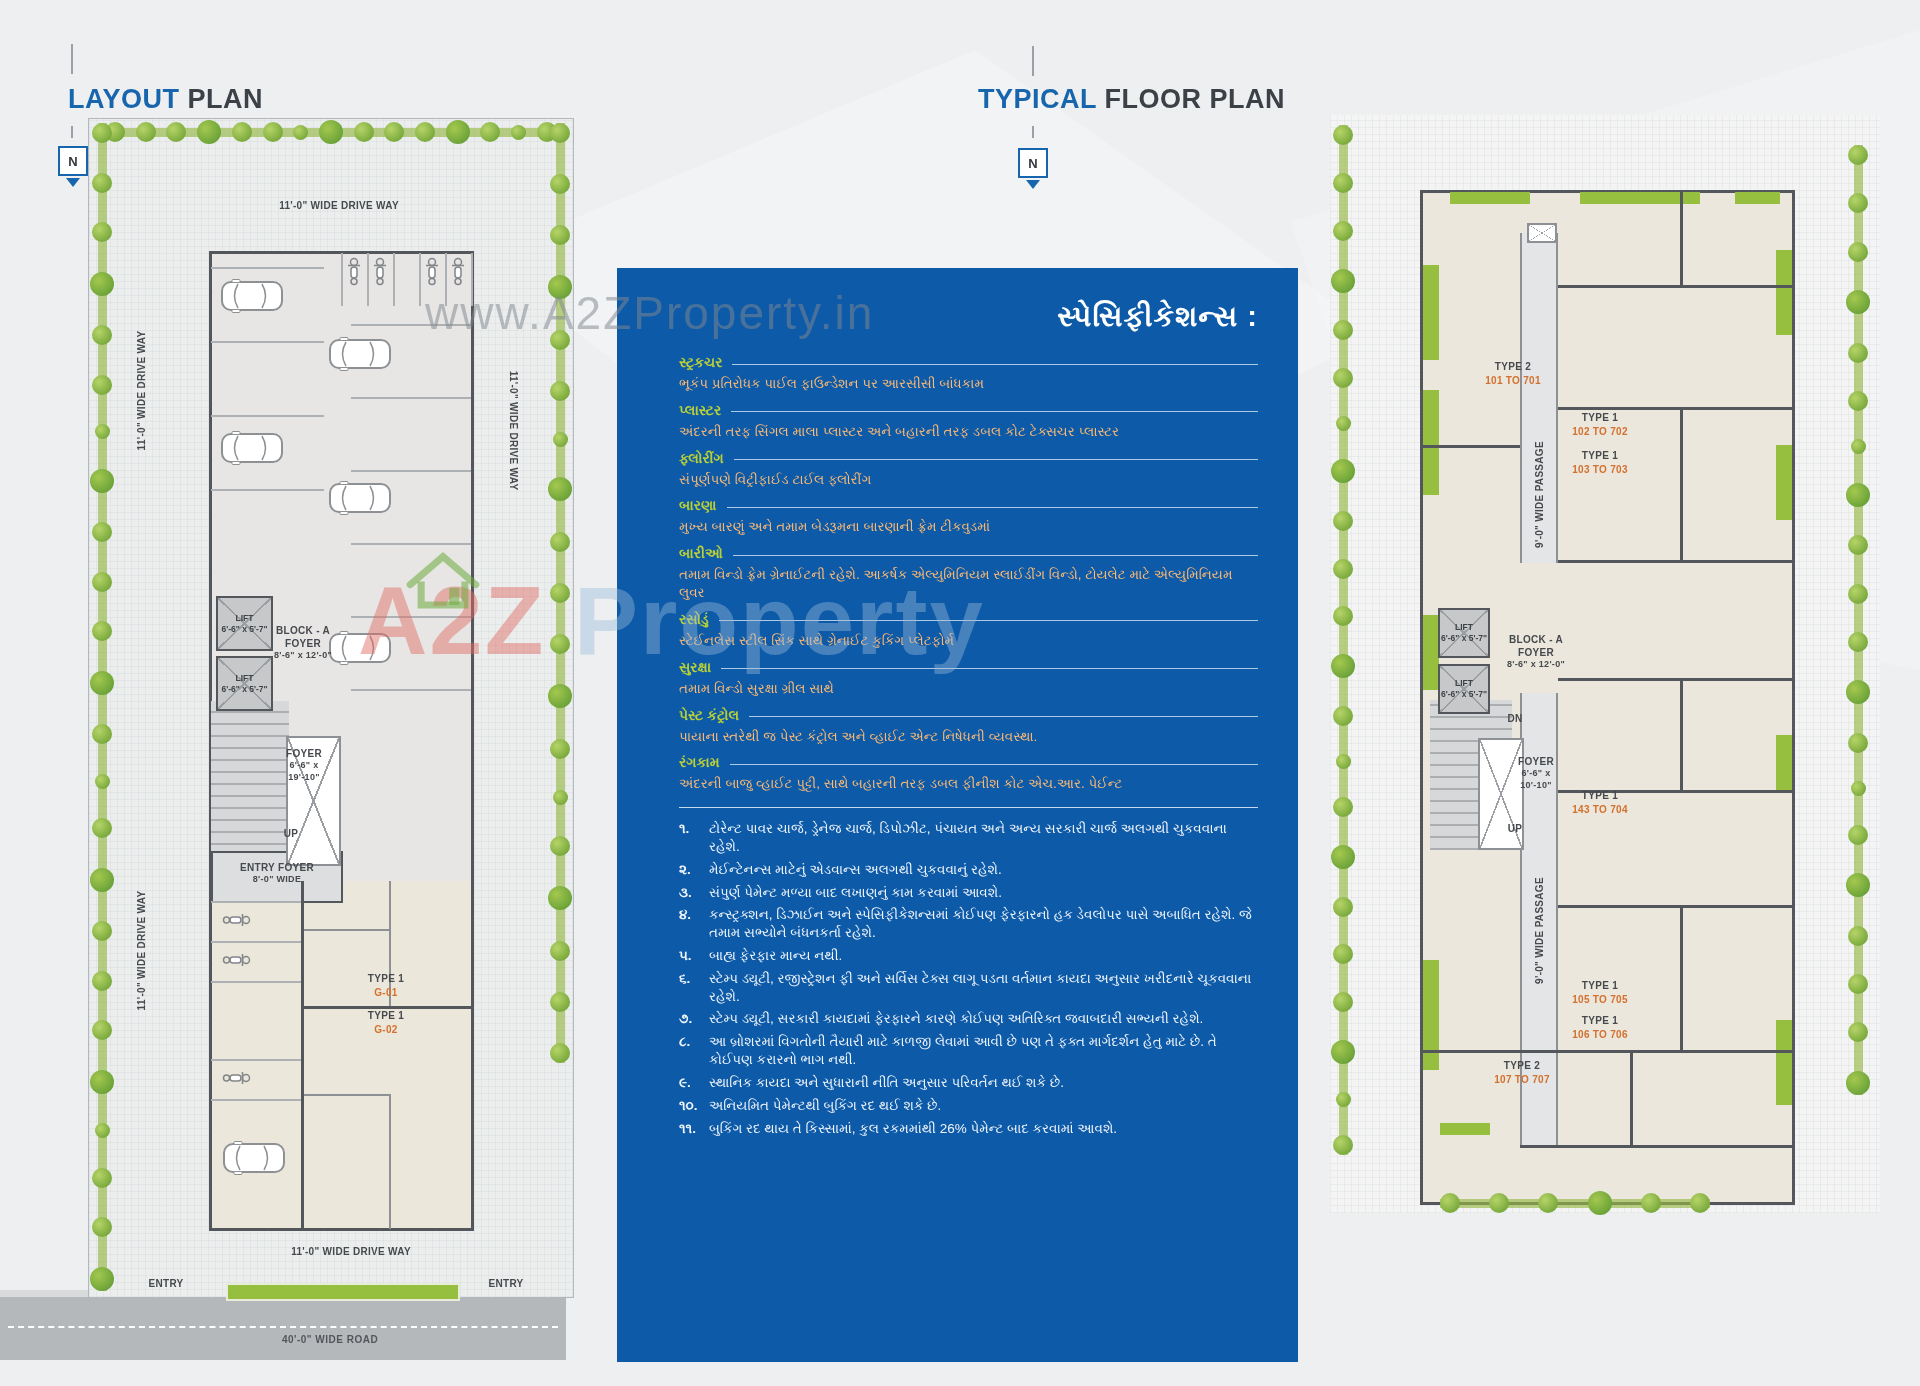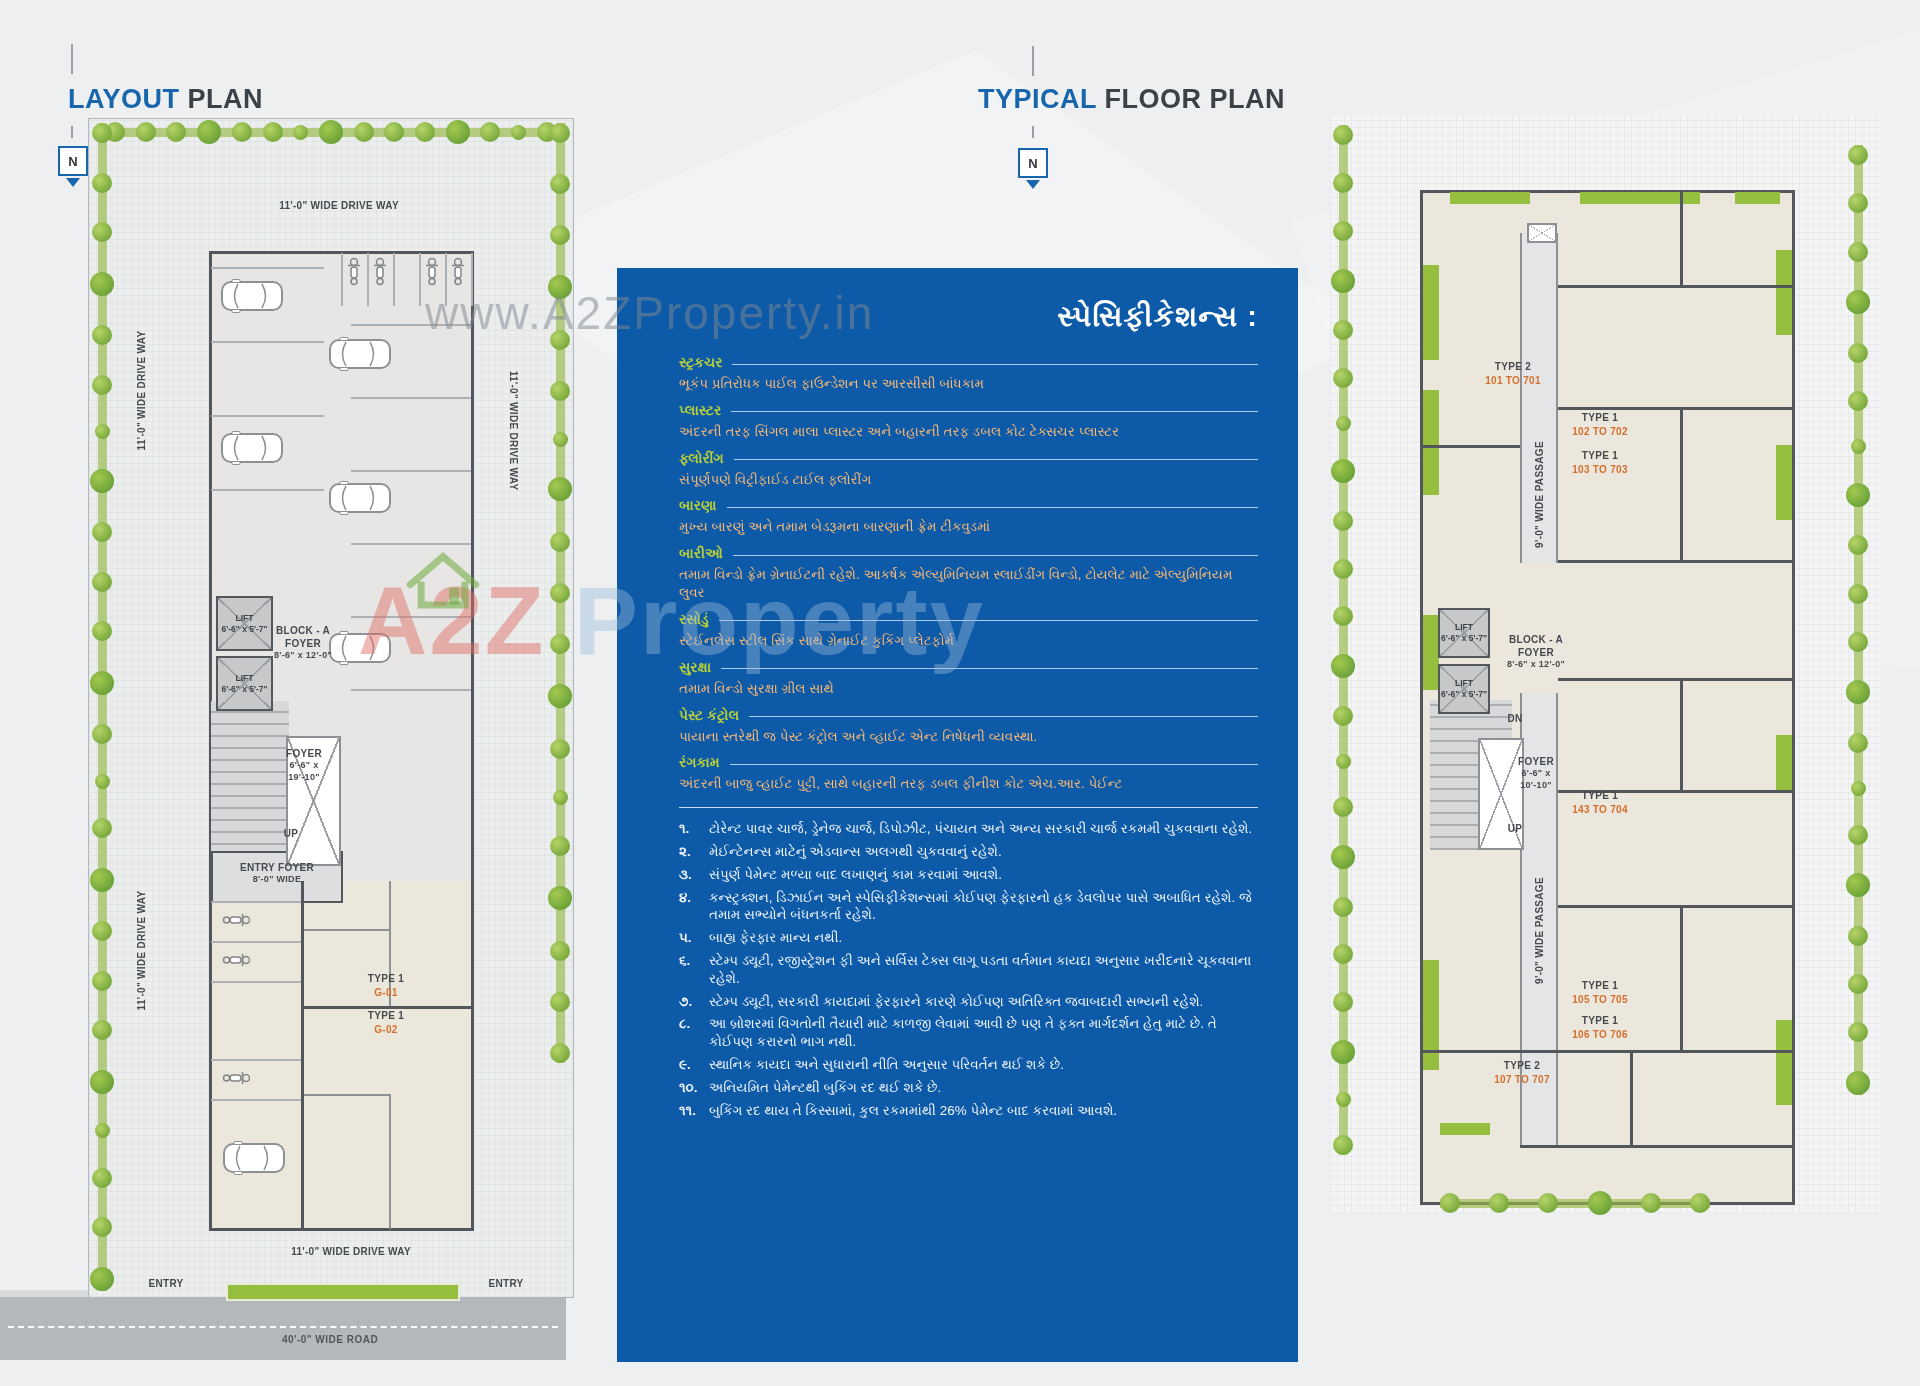--- a/index.html
+++ b/index.html
@@ -396,21 +396,21 @@
             <span class="rule"></span>
           </div>
           <div class="spec-body">અંદરની બાજુ વ્હાઈટ પુટ્ટી, સાથે બહારની તરફ ડબલ ફીનીશ કોટ એચ.આર. પેઈન્ટ</div>
         </div>
       </div>
     <div class="notes-sep"></div>
     <div>
 
         <div class="note">
           <span class="note-num">૧.</span>
-          <span class="note-text">ટોરેન્ટ પાવર ચાર્જ, ડ્રેનેજ ચાર્જ, ડિપોઝીટ, પંચાયત અને અન્ય સરકારી ચાર્જ રકમમી ચુકવવાના રહેશે.</span>
+          <span class="note-text">ટોરેન્ટ પાવર ચાર્જ, ડ્રેનેજ ચાર્જ, ડિપોઝીટ, પંચાયત અને અન્ય સરકારી ચાર્જ અલગથી ચુકવવાના રહેશે.</span>
         </div>
 
         <div class="note">
           <span class="note-num">૨.</span>
           <span class="note-text">મેઈન્ટેનન્સ માટેનું એડવાન્સ અલગથી ચુકવવાનું રહેશે.</span>
         </div>
 
         <div class="note">
           <span class="note-num">૩.</span>
           <span class="note-text">સંપુર્ણ પેમેન્ટ મળ્યા બાદ લખાણનું કામ કરવામાં આવશે.</span>

